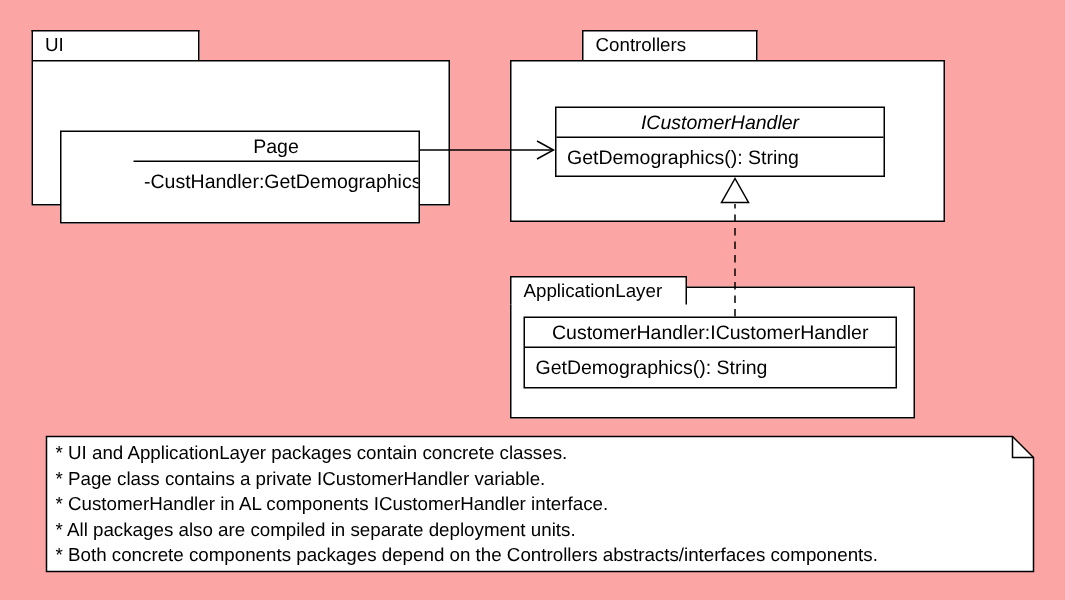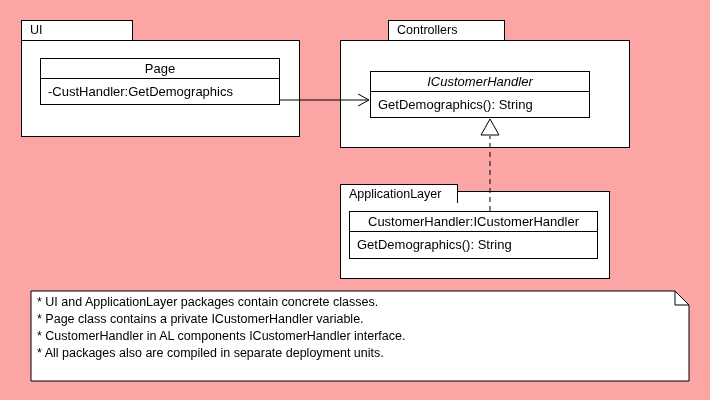--- a/index.html
+++ b/index.html
@@ -97,21 +97,21 @@
   <div class="pkg-tab" style="left:340px; top:20px; width:117px; height:20px;margin-left:48px;">
     <span>Controllers</span>
   </div>
   <div class="pkg-body" style="left:340px; top:40px; width:290px; height:108px;"></div>
 
   <div class="pkg-tab" style="left:340px; top:184px; width:118px; height:19px;">
     <span>ApplicationLayer</span>
   </div>
   <div class="pkg-body" style="left:340px; top:191px; width:270px; height:88px;"></div>
 
-  <div class="uml-class" style="left:40px; top:58px; width:240px; height:47px;">
+  <div class="uml-class" style="left:40px; top:87px; width:240px; height:62px;padding-left:48px;">
     <div class="uml-class-title">Page</div>
     <div class="uml-class-member">-CustHandler:GetDemographics</div>
   </div>
 
   <div class="uml-class" style="left:370px; top:71px; width:220px; height:47px;">
     <div class="uml-class-title italic">ICustomerHandler</div>
     <div class="uml-class-member">GetDemographics(): String</div>
   </div>
 
   <div class="uml-class" style="left:349px; top:211px; width:249px; height:48px;">
@@ -135,15 +135,16 @@
       <polygon points="31,291 675,291 689,305 689,381 31,381" fill="#ffffff" stroke="#000000" stroke-width="1"></polygon>
       <polyline points="675,291 675,305 689,305" fill="none" stroke="#000000" stroke-width="1"></polyline>
     </g>
   </svg>
 
   <div id="note-text">
     <div class="note-line">* UI and ApplicationLayer packages contain concrete classes.</div>
     <div class="note-line">* Page class contains a private ICustomerHandler variable.</div>
     <div class="note-line">* CustomerHandler in AL components ICustomerHandler interface.</div>
     <div class="note-line">* All packages also are compiled in separate deployment units.</div>
+    <div class="note-line">* Both concrete components packages depend on the Controllers abstracts/interfaces components.</div>
   </div>
 
 </div>
 
 </body></html>

